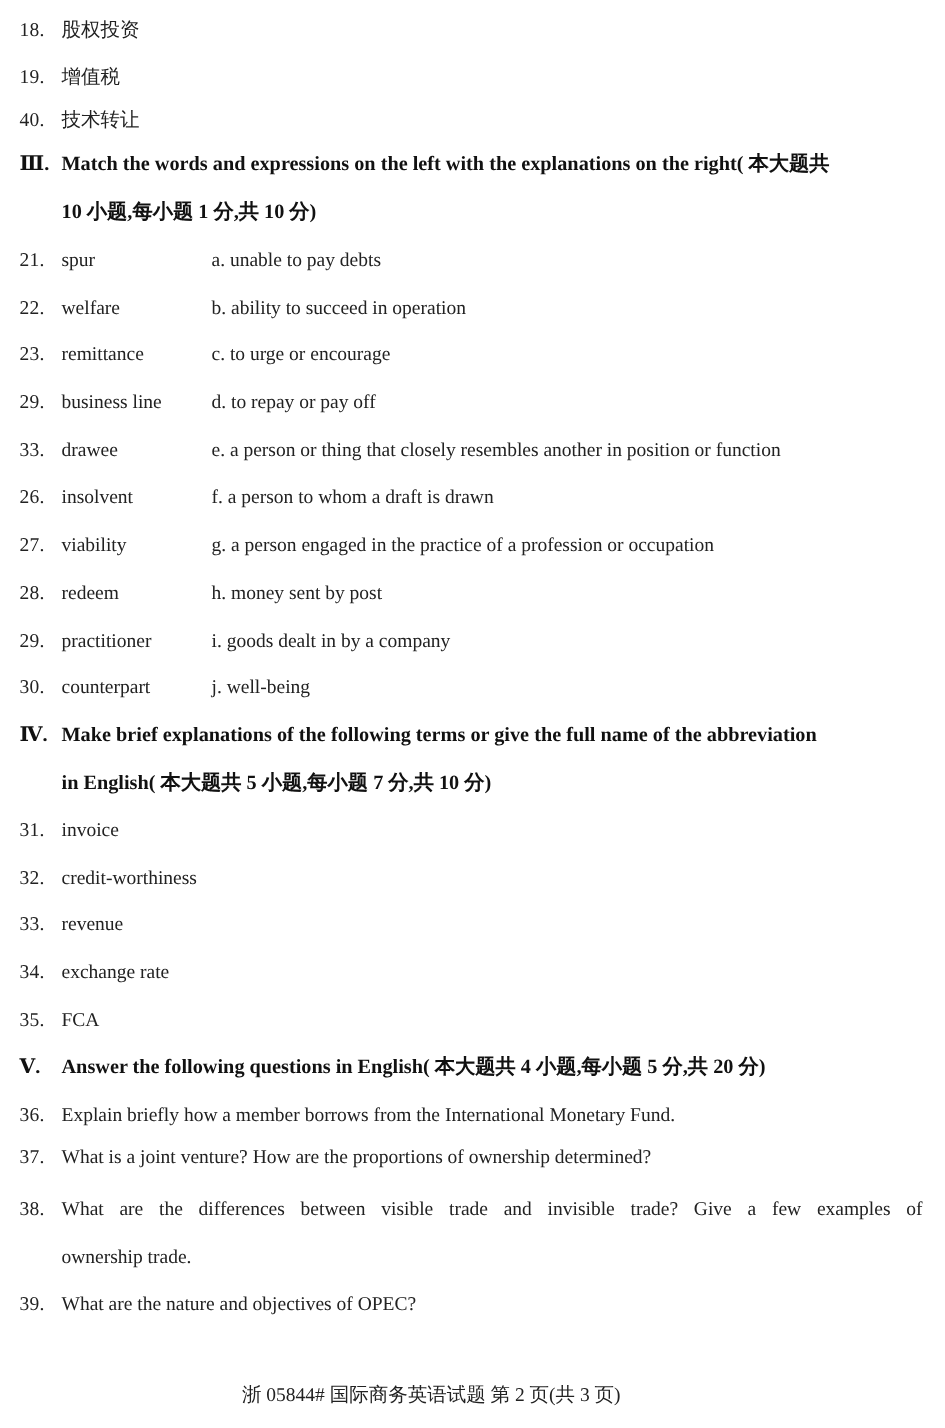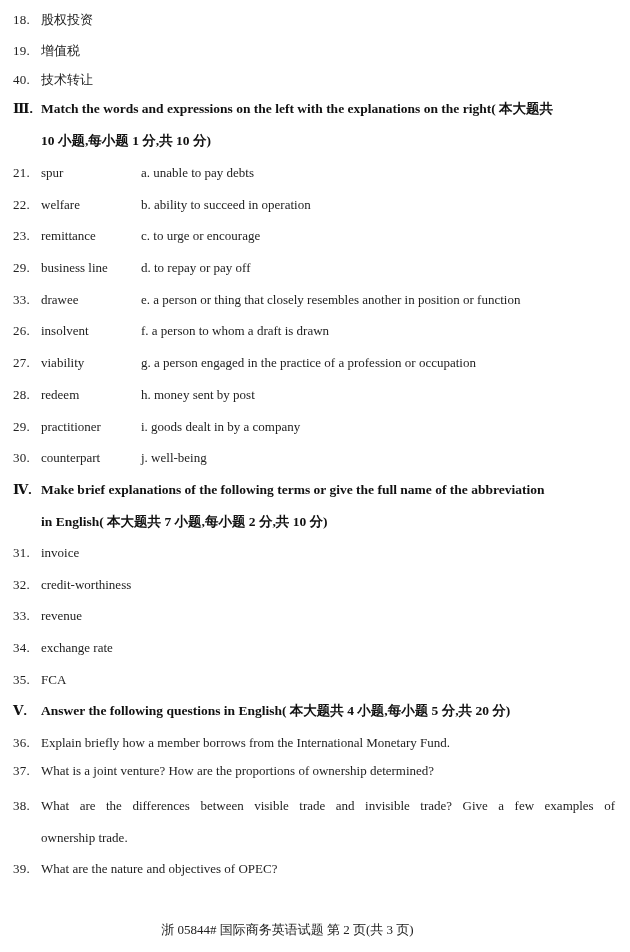--- a/index.html
+++ b/index.html
@@ -113,21 +113,21 @@
   <span class="num">29.</span><span class="term">practitioner</span><span class="expl">i.  goods dealt in by a company</span>
 </div>
 <div class="line" style="top:449px">
   <span class="num">30.</span><span class="term">counterpart</span><span class="expl">j.  well-being</span>
 </div>
 
 <div class="line head" style="top:481px">
   <span class="roman">Ⅳ.</span><span>Make brief explanations of the following terms or give the full name of the abbreviation</span>
 </div>
 <div class="line head indent" style="top:513px">
-  <span>in English( 本大题共 7 小题,每小题 2 分,共 10 分)</span>
+  <span>in English( 本大题共 5 小题,每小题 7 分,共 10 分)</span>
 </div>
 
 <div class="line" style="top:544px">
   <span class="num">31.</span><span>invoice</span>
 </div>
 <div class="line" style="top:576px">
   <span class="num">32.</span><span>credit-worthiness</span>
 </div>
 <div class="line" style="top:607px">
   <span class="num">33.</span><span>revenue</span>

